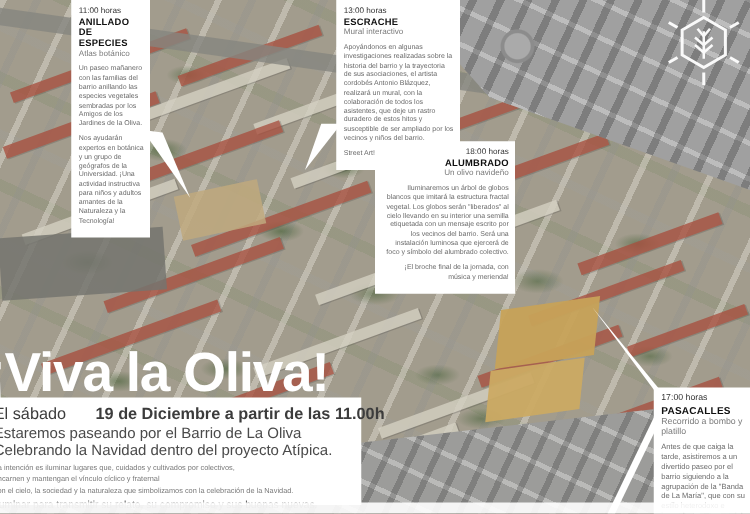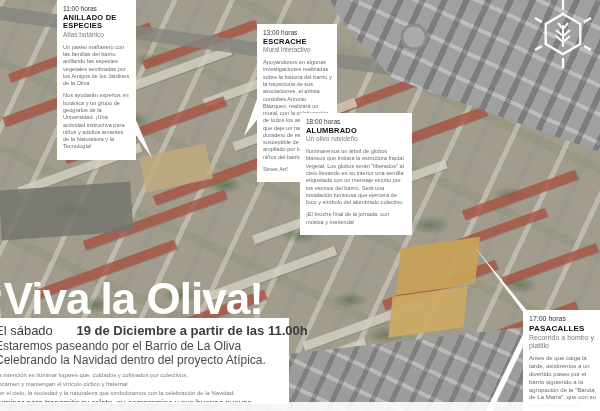--- a/index.html
+++ b/index.html
@@ -54,23 +54,23 @@
     clip-path:polygon(0 95.5%, 46% 86.5%, 100% 77.5%, 100% 100%, 0 100%);
   }
   .overlay{position:absolute;left:0;top:0;pointer-events:none;}
   .white-strip{position:absolute;left:0;top:402px;width:600px;height:9px;background:rgba(255,255,255,.9);}
   
   .callout{position:absolute;background:#fff;box-sizing:border-box;padding:5px 5px 4px 6px;color:#666;}
   .callout .time{font-size:6.5px;color:#333;margin:0 0 1px;line-height:1.2;}
   .callout .name{font-size:7.5px;font-weight:bold;color:#101010;line-height:1.15;letter-spacing:.2px;margin:0;}
   .callout .sub{font-size:6.5px;color:#7a7a7a;line-height:1.2;margin:0 0 5px;}
   .callout p{font-size:5.6px;line-height:1.3;margin:0 0 5px;color:#6b6b6b;}
-  .box-1{left:57px;top:0;width:79px;min-height:107px;}
-  .box-2{left:257px;top:0;width:80px;min-height:102px;margin-top:24px;}
-  .box-3{left:300px;top:113px;width:112px;min-height:105px;}
+  .box-1{left:57px;top:0;width:63px;min-height:107px;}
+  .box-2{left:269px;top:0;width:99px;min-height:102px;}
+  .box-3{left:300px;top:113px;width:112px;min-height:105px;text-align:right;}
   .box-4{left:523px;top:310px;width:80px;height:101px;overflow:hidden;}
   .box-4 .time{font-size:7px;}
   .box-4 .name{font-size:8px;}
   .box-4 .sub{font-size:7px;}
   .box-4 p{font-size:6px;}
   
   .big-title{
     position:absolute;left:-10px;top:277px;white-space:nowrap;
     font-size:44px;font-weight:bold;color:#fff;letter-spacing:-1px;line-height:1;
   }

